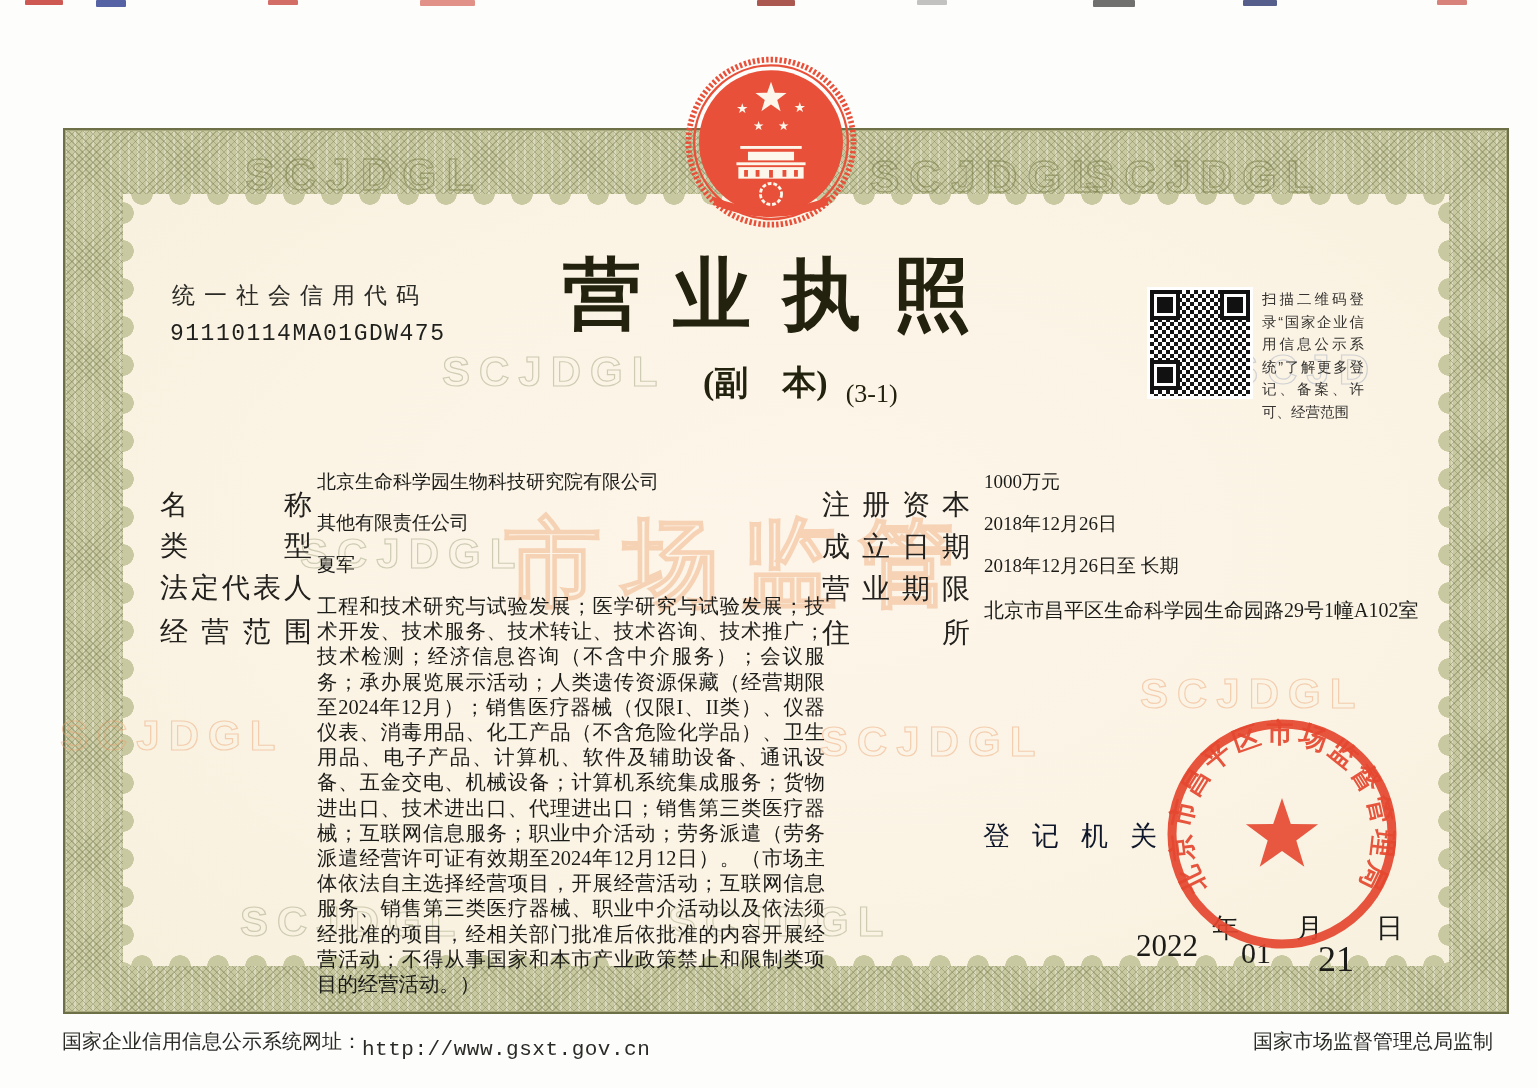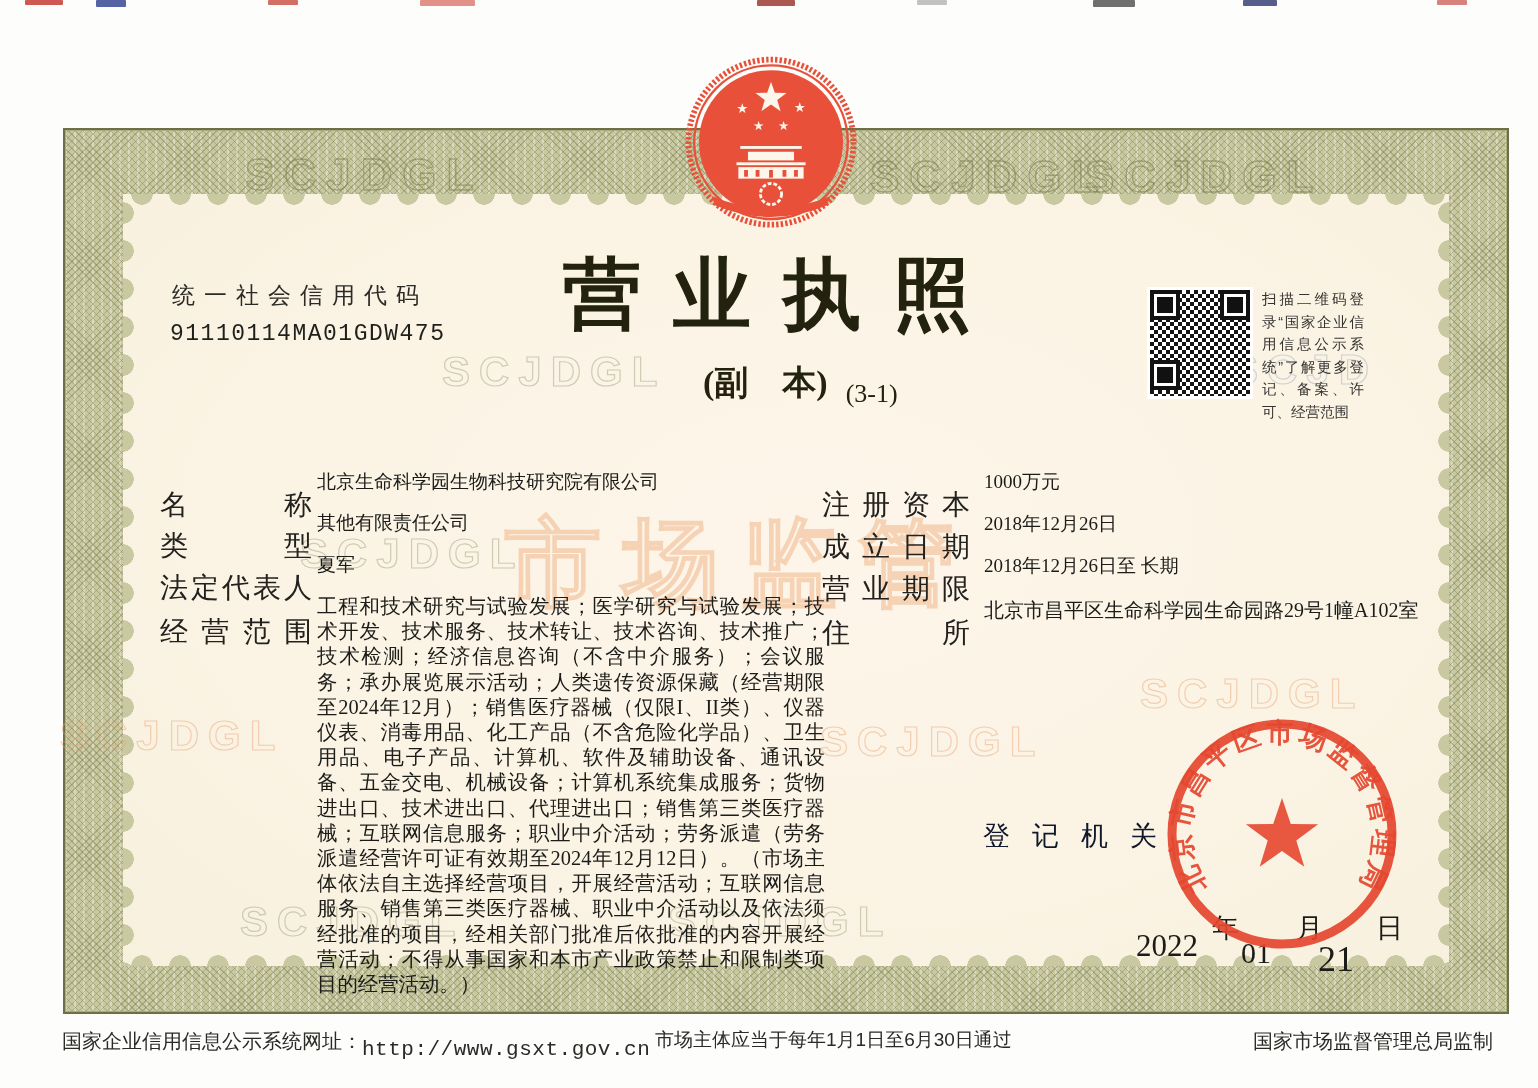--- a/index.html
+++ b/index.html
@@ -222,15 +222,14 @@
   <polygon fill="var(--seal-red,#e5472f)" opacity="0.9" points="126,90 134.8,115.9 162.1,116.3 140.3,132.6 148.3,158.7 126,143 103.7,158.7 111.7,132.6 89.9,116.3 117.2,115.9"></polygon>
   <text font-size="27" font-weight="bold" letter-spacing="4" fill="var(--seal-red,#e5472f)" opacity="0.92" style="font-family:'Liberation Serif',serif;">
     <textPath href="#sealArc" startOffset="50%" text-anchor="middle">北京市昌平区市场监督管理局</textPath>
   </text>
 </svg>
 
 <div class="footer-left">
   <span>国家企业信用信息公示系统网址：</span><span class="footer-url">http://www.gsxt.gov.cn</span>
 </div>
 <div class="footer-mid">
-  <div>市场主体应当于每年1月1日至6月30日通过</div>
 </div>
 <div class="footer-right">国家市场监督管理总局监制</div>
 
 </body></html>

